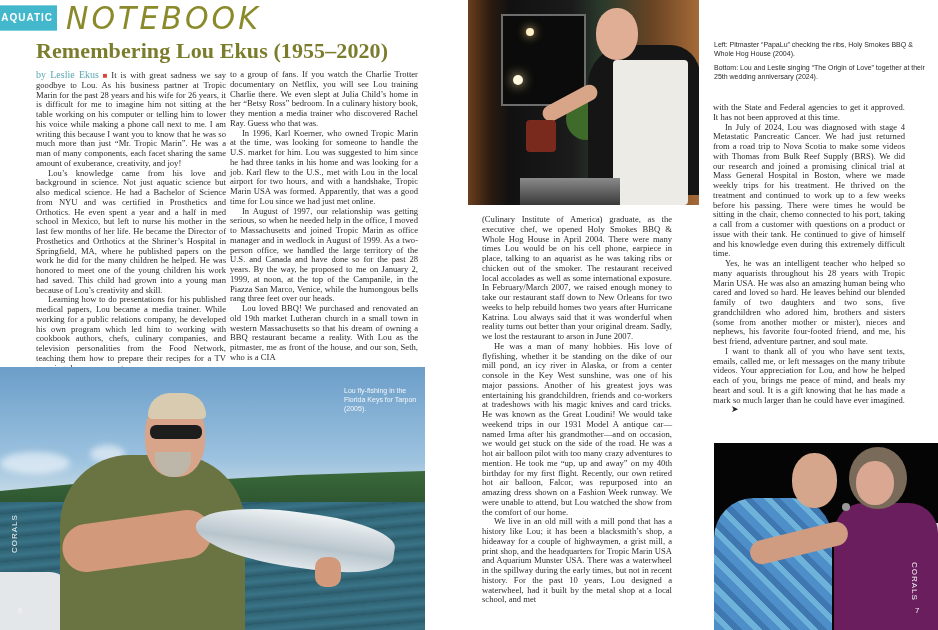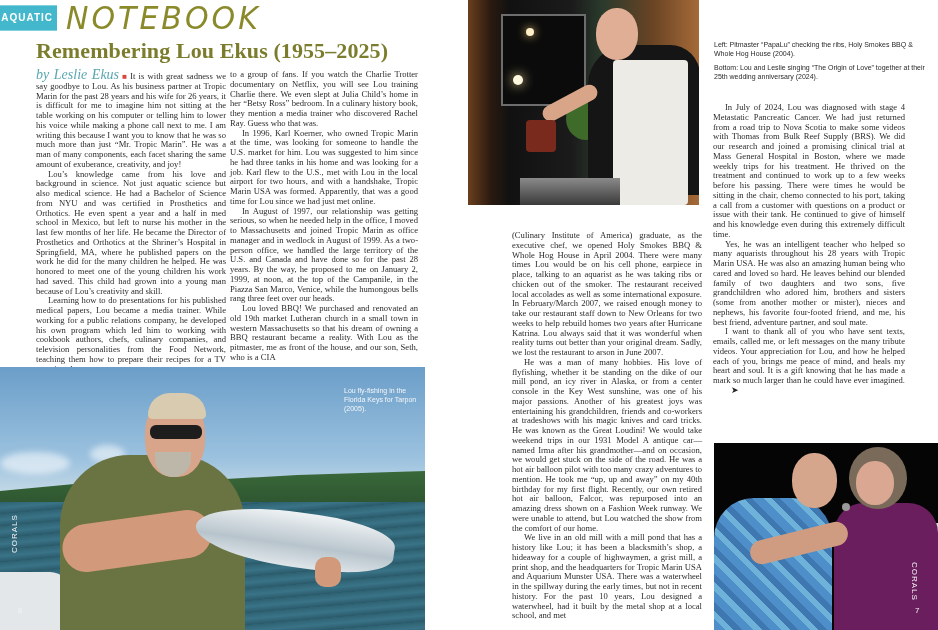--- a/index.html
+++ b/index.html
@@ -29,21 +29,21 @@
     font-family: "Liberation Serif", serif; font-weight: bold;
     font-size: 22px; color: #7b7d2c; letter-spacing: 0.1px;
   }
 
   
   .col {
     position: absolute; font-size: 8.6px; line-height: 9.75px; text-align: justify; color: #2b2b2b;
   }
   .col p { text-indent: 12px; }
   .col p.noindent { text-indent: 0; }
-  .byline { color: #5aa6b0; font-style: italic; font-size: 14px; }
+  .byline { color: #5aa6b0; font-size: 10px; }
   .bullet { color: #d9463b; font-size: 8px; margin: 0 2px; }
 
   
   .photo { position: absolute; overflow: hidden; }
   .photo-fish { left: 0; top: 367px; width: 425px; height: 263px;
     background: linear-gradient(180deg, #6b9ec9 0%, #9cc2df 35%, #c4d9e6 48%, #3f6f50 52%, #2e5a47 55%, #3c6e7c 58%, #2d5d6e 100%); }
   .fish-cloud { position: absolute; border-radius: 50%; background: rgba(255,255,255,0.55); filter: blur(3px); }
   .fish-shore { position: absolute; left: 0; top: 100px; width: 425px; height: 40px;
     background: linear-gradient(180deg, #3b6b3a, #2d5430); clip-path: polygon(0 60%, 20% 40%, 45% 35%, 70% 20%, 100% 10%, 100% 100%, 0 100%); }
   .fish-water { position: absolute; left: 0; top: 135px; width: 425px; height: 128px;
@@ -96,21 +96,21 @@
 
   .end-mark { display: inline-block; margin-left: 6px; color: #222; font-size: 9px; }
   .caption-fish, .caption-right { text-align: left; }
 </style>
 </head>
 <body>
 
 <div class="page page-left">
   <div class="badge">AQUATIC</div>
   <div class="notebook">NOTEBOOK</div>
-  <h1 class="headline">Remembering Lou Ekus (1955–2025)</h1>
+  <h1 class="headline">Remembering Lou Ekus (1955–2020)</h1>
 
   <div class="col" style="left:36px; top:70px; width:190px;">
     <p class="noindent"><span class="byline">by Leslie Ekus</span><span class="bullet">■</span><span>It is with great sadness we say goodbye to Lou. As his business partner at Tropic Marin for the past 28 years and his wife for 26 years, it is difficult for me to imagine him not sitting at the table working on his computer or telling him to lower his voice while making a phone call next to me. I am writing this because I want you to know that he was so much more than just “Mr. Tropic Marin”. He was a man of many components, each facet sharing the same amount of exuberance, creativity, and joy!</span></p>
     <p>Lou’s knowledge came from his love and background in science. Not just aquatic science but also medical science. He had a Bachelor of Science from NYU and was certified in Prosthetics and Orthotics. He even spent a year and a half in med school in Mexico, but left to nurse his mother in the last few months of her life. He became the Director of Prosthetics and Orthotics at the Shriner’s Hospital in Springfield, MA, where he published papers on the work he did for the many children he helped. He was honored to meet one of the young children his work had saved. This child had grown into a young man because of Lou’s creativity and skill.</p>
     <p>Learning how to do presentations for his published medical papers, Lou became a media trainer. While working for a public relations company, he developed his own program which led him to working with cookbook authors, chefs, culinary companies, and television personalities from the Food Network, teaching them how to prepare their recipes for a TV morning show, or present</p>
   </div>
 
   <div class="col" style="left:230px; top:70px; width:188px;">
     <p class="noindent">to a group of fans. If you watch the Charlie Trotter documentary on Netflix, you will see Lou training Charlie there. We even slept at Julia Child’s home in her “Betsy Ross” bedroom. In a culinary history book, they mention a media trainer who discovered Rachel Ray. Guess who that was.</p>
     <p>In 1996, Karl Koerner, who owned Tropic Marin at the time, was looking for someone to handle the U.S. market for him. Lou was suggested to him since he had three tanks in his home and was looking for a job. Karl flew to the U.S., met with Lou in the local airport for two hours, and with a handshake, Tropic Marin USA was formed. Apparently, that was a good time for Lou since we had just met online.</p>
@@ -151,27 +151,28 @@
     <div class="bbq-arm"></div>
     <div class="bbq-ribs"></div>
     <div class="bbq-grill"></div>
   </div>
 
   <div class="caption-right">
     <p>Left: Pitmaster “PapaLu” checking the ribs, Holy Smokes BBQ &amp; Whole Hog House (2004).</p>
     <p>Bottom: Lou and Leslie singing “The Origin of Love” together at their 25th wedding anniversary (2024).</p>
   </div>
 
-  <div class="col" style="left:44px; top:215px; width:190px;margin-top:16px;">
+  <div class="col" style="left:14px; top:215px; width:190px;">
     <p class="noindent">(Culinary Institute of America) graduate, as the executive chef, we opened Holy Smokes BBQ &amp; Whole Hog House in April 2004. There were many times Lou would be on his cell phone, earpiece in place, talking to an aquarist as he was taking ribs or chicken out of the smoker. The restaurant received local accolades as well as some international exposure. In February/March 2007, we raised enough money to take our restaurant staff down to New Orleans for two weeks to help rebuild homes two years after Hurricane Katrina. Lou always said that it was wonderful when reality turns out better than your original dream. Sadly, we lost the restaurant to arson in June 2007.</p>
     <p>He was a man of many hobbies. His love of flyfishing, whether it be standing on the dike of our mill pond, an icy river in Alaska, or from a center console in the Key West sunshine, was one of his major passions. Another of his greatest joys was entertaining his grandchildren, friends and co-workers at tradeshows with his magic knives and card tricks. He was known as the Great Loudini! We would take weekend trips in our 1931 Model A antique car—named Irma after his grandmother—and on occasion, we would get stuck on the side of the road. He was a hot air balloon pilot with too many crazy adventures to mention. He took me “up, up and away” on my 40th birthday for my first flight. Recently, our own retired hot air balloon, Falcor, was repurposed into an amazing dress shown on a Fashion Week runway. We were unable to attend, but Lou watched the show from the comfort of our home.</p>
     <p>We live in an old mill with a mill pond that has a history like Lou; it has been a blacksmith’s shop, a hideaway for a couple of highwaymen, a grist mill, a print shop, and the headquarters for Tropic Marin USA and Aquarium Munster USA. There was a waterwheel in the spillway during the early times, but not in recent history. For the past 10 years, Lou designed a waterwheel, had it built by the metal shop at a local school, and met</p>
   </div>
 
   <div class="col" style="left:245px; top:103px; width:192px;">
+    <p class="noindent">with the State and Federal agencies to get it approved. It has not been approved at this time.</p>
     <p>In July of 2024, Lou was diagnosed with stage 4 Metastatic Pancreatic Cancer. We had just returned from a road trip to Nova Scotia to make some videos with Thomas from Bulk Reef Supply (BRS). We did our research and joined a promising clinical trial at Mass General Hospital in Boston, where we made weekly trips for his treatment. He thrived on the treatment and continued to work up to a few weeks before his passing. There were times he would be sitting in the chair, chemo connected to his port, taking a call from a customer with questions on a product or issue with their tank. He continued to give of himself and his knowledge even during this extremely difficult time.</p>
     <p>Yes, he was an intelligent teacher who helped so many aquarists throughout his 28 years with Tropic Marin USA. He was also an amazing human being who cared and loved so hard. He leaves behind our blended family of two daughters and two sons, five grandchildren who adored him, brothers and sisters (some from another mother or mister), nieces and nephews, his favorite four-footed friend, and me, his best friend, adventure partner, and soul mate.</p>
     <p><span>I want to thank all of you who have sent texts, emails, called me, or left messages on the many tribute videos. Your appreciation for Lou, and how he helped each of you, brings me peace of mind, and heals my heart and soul. It is a gift knowing that he has made a mark so much larger than he could have ever imagined.</span><span class="end-mark">➤</span></p>
   </div>
 
   <div class="photo photo-sing">
     <div class="sing-chair"></div>
     <div class="sing-woman-body"></div>
     <div class="sing-woman-hair"></div>
     <div class="sing-woman-face"></div>

